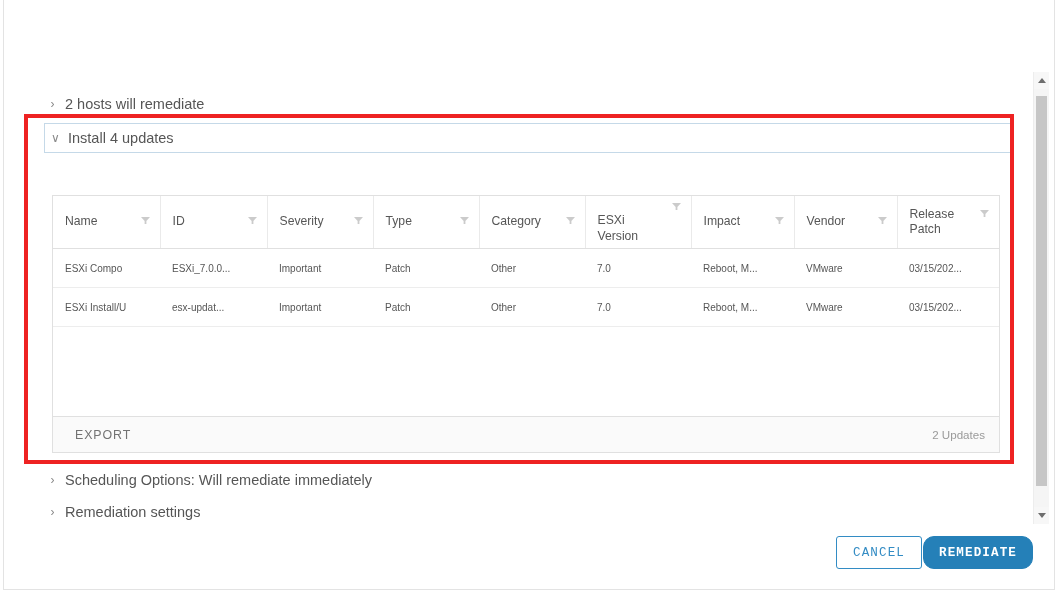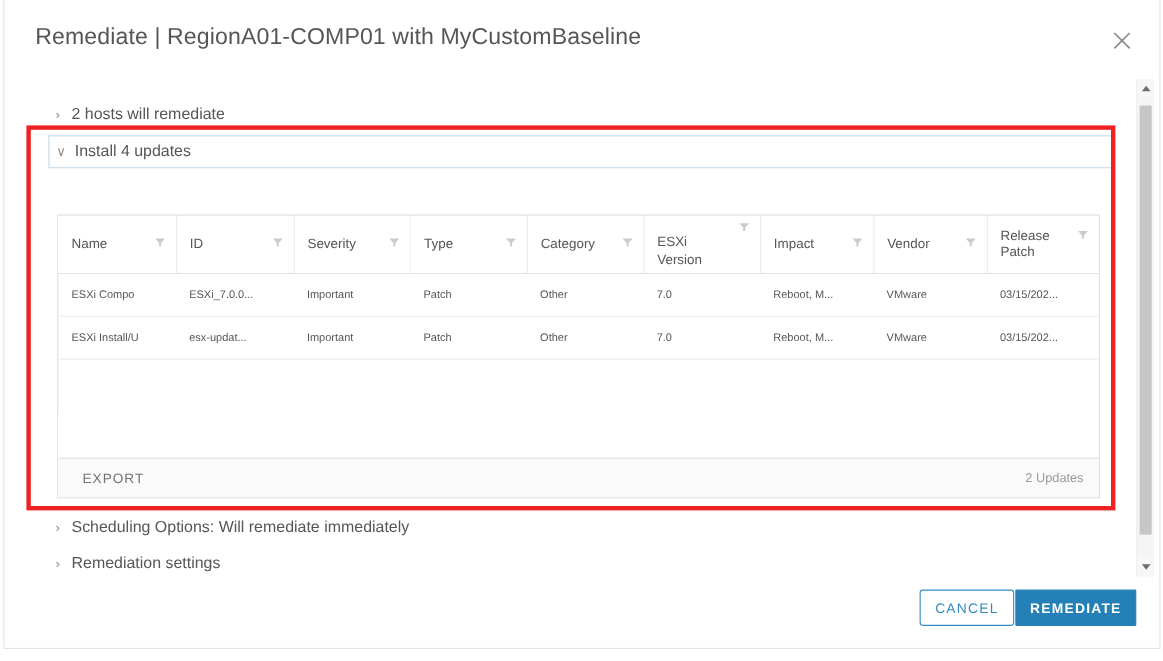--- a/index.html
+++ b/index.html
@@ -261,39 +261,39 @@
     width: 100%;
     height: 66px;
   }
   .btn {
     position: absolute;
     height: 33px;
     font-size: 12.6px;
     letter-spacing: 1.1px;
     cursor: pointer;
     box-sizing: border-box;
-    font-family: Liberation Sans, sans-serif;
+    font-family: Liberation Mono, monospace;
   }
   #cancel-button {
     right: 132px;
     top: 13px;
     width: 86px;
     background: #ffffff;
     border: 1px solid #338cc4;
     color: #338cc4;
     border-radius: 3px;
   }
   #remediate-button {
     right: 21px;
     top: 13px;
     width: 110px;
     background: #2580b8;
     border: 1px solid #2580b8;
     color: #ffffff;
-    border-radius: 1px;
+    border-radius: 11px;
     font-weight: bold;
   }
 
   
   #annotation-box {
     position: absolute;
     left: 24px;
     top: 114px;
     width: 990px;
     height: 350px;
@@ -301,29 +301,20 @@
     box-sizing: border-box;
     pointer-events: none;
     z-index: 50;
   }
 </style>
 </head>
 <body>
 
 <div id="dialog">
 
-  <div id="dialog-header">
-    <div id="dialog-title">Remediate | RegionA01-COMP01 with MyCustomBaseline</div>
-    <button id="close-button">
-      <svg width="24" height="24" viewBox="0 0 24 24">
-        <line x1="5" y1="5" x2="19" y2="19" stroke="#8d8d8d" stroke-width="1.6"></line>
-        <line x1="19" y1="5" x2="5" y2="19" stroke="#8d8d8d" stroke-width="1.6"></line>
-      </svg>
-    </button>
-  </div>
 
   <div id="dialog-body">
 
     <div class="accordion" id="acc-hosts">
       <span class="chev">›</span>
       <span>2 hosts will remediate</span>
     </div>
 
     <div id="install-bar">
       <span class="chev">∨</span>

